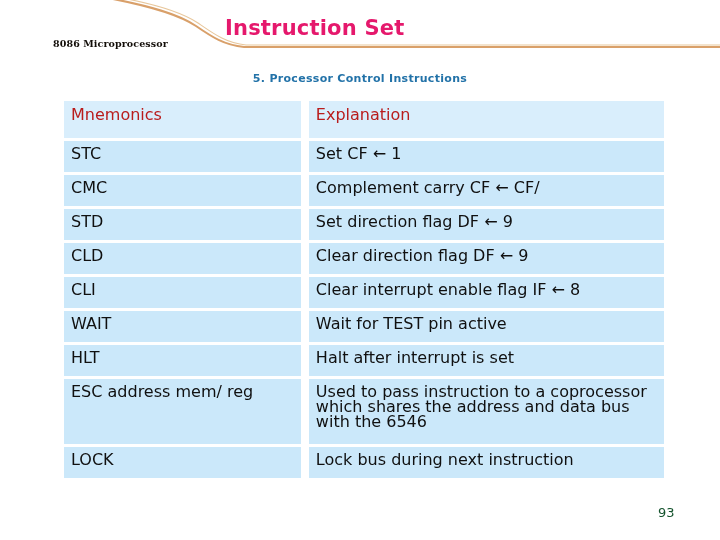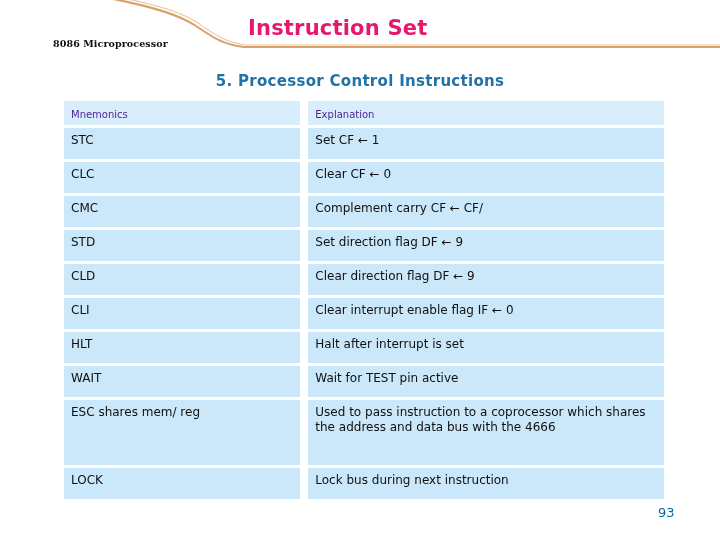--- a/index.html
+++ b/index.html
@@ -33,93 +33,93 @@
     font-family: "DejaVu Serif", serif;
     font-weight: bold;
     font-size: 9.5px;
     color: #120d08;
     letter-spacing: 0.1px;
     white-space: nowrap;
     margin-top: 29px;
   }
   #slide-title {
     position: absolute;
-    left: 248px; top: 16px;
+    left: 225px; top: 16px;
     font-family: "DejaVu Sans", sans-serif;
     font-weight: bold;
     font-size: 21px;
     color: #e5186c;
     letter-spacing: 0.2px;
     white-space: nowrap;
   }
 
   
   #section-subtitle {
     position: absolute;
     left: 0; top: 72px;
     width: 720px;
     text-align: center;
     font-family: "DejaVu Sans", sans-serif;
     font-weight: bold;
-    font-size: 15px;
+    font-size: 11px;
     color: #2272a8;
     letter-spacing: 0.3px;
   }
 
   
   #instruction-table {
     position: absolute;
     left: 64px; top: 101px;
     width: 600px;
     border-collapse: separate;
     border-spacing: 0;
   }
   #instruction-table tr { }
   #instruction-table td, #instruction-table th {
     vertical-align: top;
     text-align: left;
     padding: 5px 7px 5px 7px;
     background: #cbe8fa;
     border-bottom: 3px solid #ffffff;
     font-family: "DejaVu Sans", sans-serif;
-    font-size: 12px;
+    font-size: 16px;
     color: #101010;
     font-weight: normal;
     line-height: 15px;
   }
   #instruction-table .col-mnemonic {
     width: 230px;
     border-right: 8px solid #ffffff;
   }
   #instruction-table .col-explanation {
     width: 354px;
     margin-left: 48px;
   }
   #instruction-table thead td {
     background: #d9eefc;
-    color: #4c1d95;
+    color: #b91c1c;
     font-weight: normal;
-    font-size: 10px;
+    font-size: 16px;
     padding-top: 6px;
-    padding-bottom: 3px;
+    padding-bottom: 16px;
   }
   #instruction-table tbody tr td {
     height: 21px;
   }
   #instruction-table tbody tr.row-tall td {
     height: 55px;
   }
 
   
   #page-number {
     position: absolute;
     left: 658px; top: 505px;
     font-family: "DejaVu Sans", sans-serif;
     font-size: 13px;
-    color: #0369a1;
+    color: #14532d;
   }
 </style>
 </head>
 <body>
 
 <div id="header-band">
   <svg id="header-swoosh" viewBox="0 0 720 56" preserveAspectRatio="none" xmlns="http://www.w3.org/2000/svg">
     <path d="M108 -2 C 150 6, 178 14, 196 26 C 212 37, 224 45, 244 47 L 720 47" fill="none" stroke="#d9a06a" stroke-width="2.1" stroke-linecap="round"></path>
     <path d="M111 -4 C 152 3, 180 11, 198 23 C 214 34, 226 43, 246 45 L 720 45" fill="none" stroke="#e8c79c" stroke-width="1.1" stroke-linecap="round"></path>
   </svg>
@@ -137,50 +137,46 @@
       <td class="col-mnemonic">Mnemonics</td>
       <td class="col-explanation">Explanation</td>
     </tr>
   </thead>
   <tbody id="table-body">
       <tr>
         <td class="col-mnemonic">STC</td>
         <td class="col-explanation">Set CF ← 1</td>
       </tr>
       <tr>
-        <td class="col-mnemonic">CLC</td>
-        <td class="col-explanation">Clear CF ← 0</td>
-      </tr>
-      <tr>
         <td class="col-mnemonic">CMC</td>
         <td class="col-explanation">Complement carry CF ← CF/</td>
       </tr>
       <tr>
         <td class="col-mnemonic">STD</td>
         <td class="col-explanation">Set direction flag  DF ←  9</td>
       </tr>
       <tr>
         <td class="col-mnemonic">CLD</td>
         <td class="col-explanation">Clear direction flag  DF ←  9</td>
       </tr>
       <tr>
         <td class="col-mnemonic">CLI</td>
-        <td class="col-explanation">Clear interrupt enable flag  IF ←  0</td>
+        <td class="col-explanation">Clear interrupt enable flag  IF ←  8</td>
+      </tr>
+      <tr>
+        <td class="col-mnemonic">WAIT</td>
+        <td class="col-explanation">Wait for TEST pin active</td>
       </tr>
       <tr>
         <td class="col-mnemonic">HLT</td>
         <td class="col-explanation">Halt after interrupt is set</td>
       </tr>
-      <tr>
-        <td class="col-mnemonic">WAIT</td>
-        <td class="col-explanation">Wait for TEST pin active</td>
-      </tr>
       <tr class="row-tall">
-        <td class="col-mnemonic">ESC shares mem/ reg</td>
-        <td class="col-explanation">Used to pass instruction to a coprocessor which shares the address and data bus with the 4666</td>
+        <td class="col-mnemonic">ESC address mem/ reg</td>
+        <td class="col-explanation">Used to pass instruction to a coprocessor which shares the address and data bus with the 6546</td>
       </tr>
       <tr>
         <td class="col-mnemonic">LOCK</td>
         <td class="col-explanation">Lock bus during next instruction</td>
       </tr>
     </tbody>
 </table>
 
 <div id="page-number">93</div>
 

